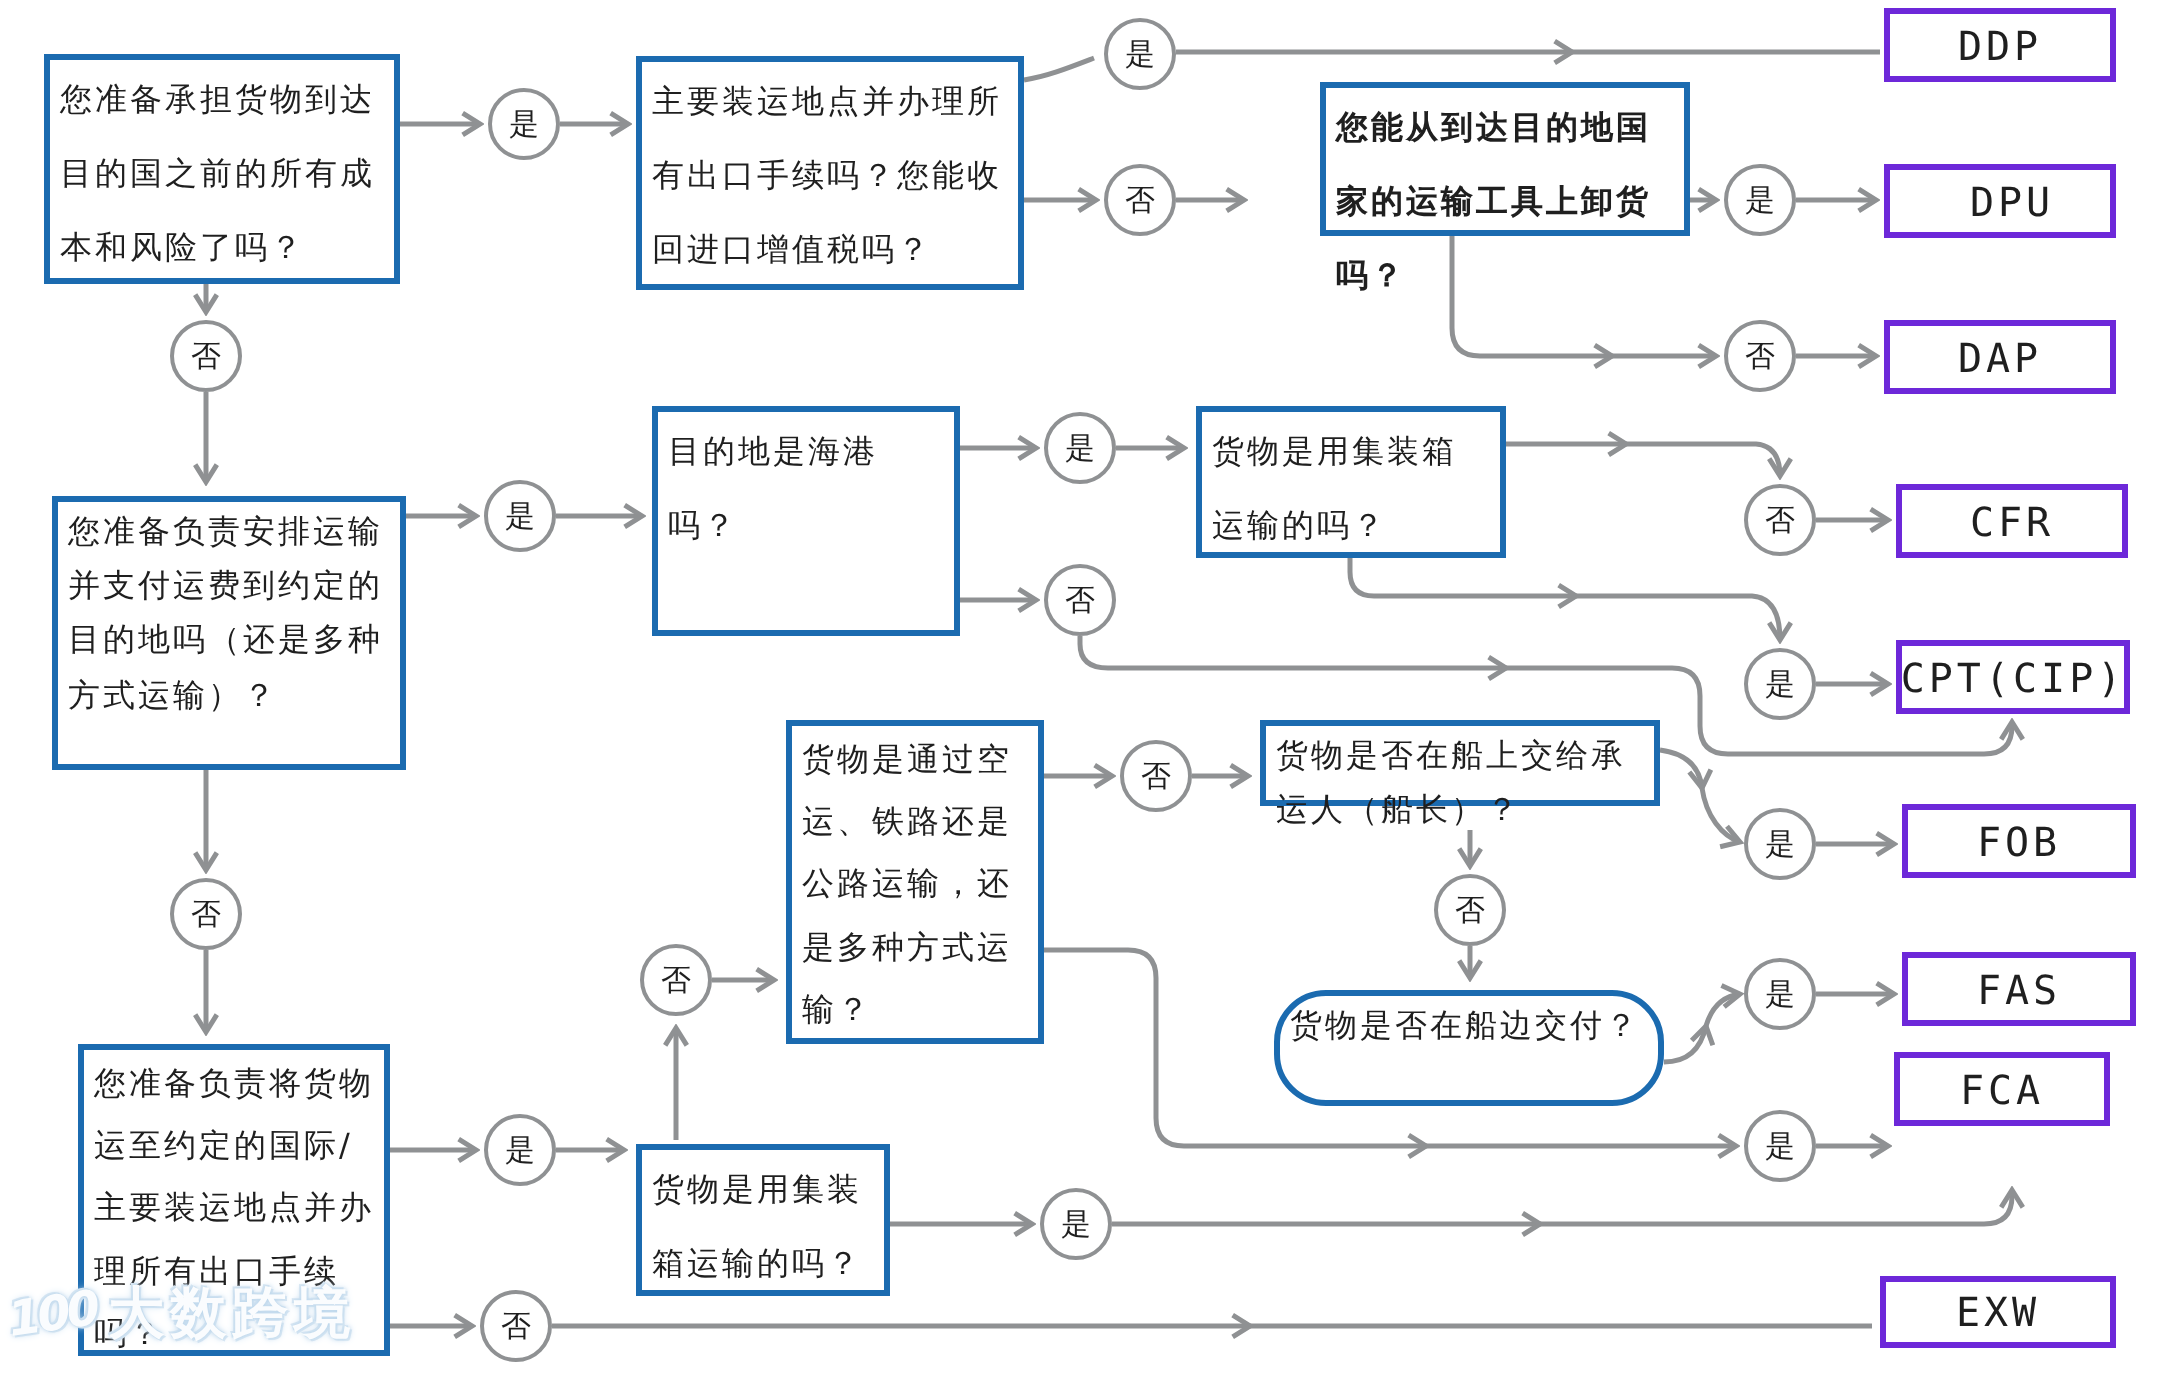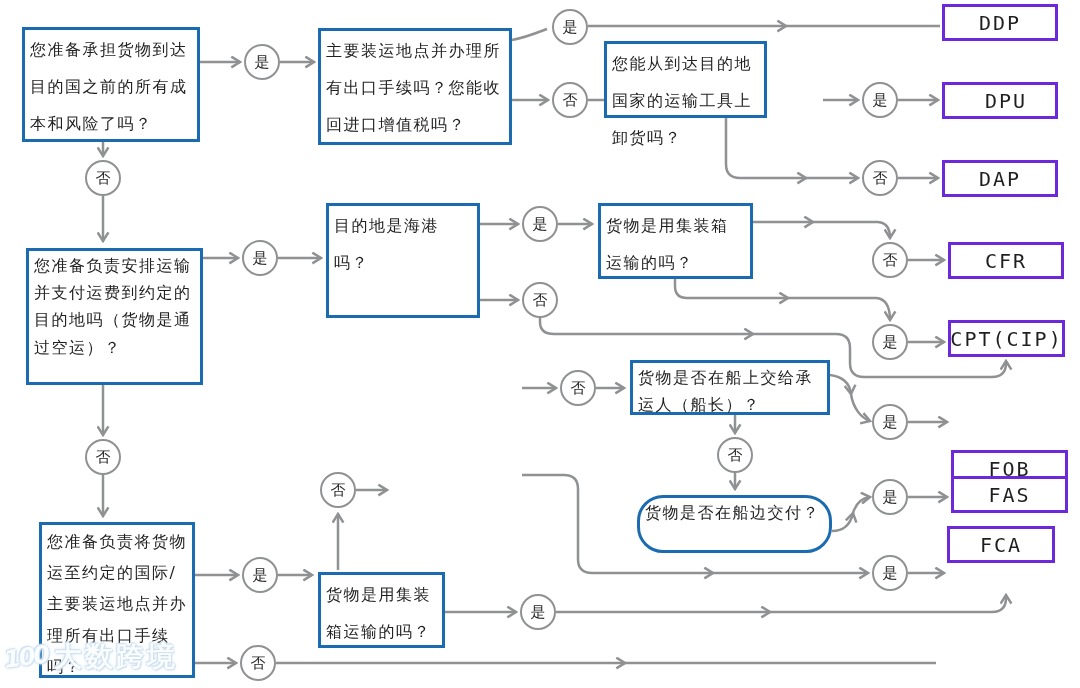--- a/index.html
+++ b/index.html
@@ -110,45 +110,47 @@
       <path d="M195,663 H236" marker-end="url(#arr)"></path>
       <path d="M276,663 H625" marker-end="url(#arr)"></path>
       <path d="M625,663 H936"></path>
     </g>
   </svg>
 
   <div class="qbox lh-a" style="left:22px;top:27px;width:178px;height:115px;">您准备承担货物到达目的国之前的所有成本和风险了吗？</div>
 
   <div class="qbox lh-a" style="left:318px;top:28px;width:194px;height:117px;">主要装运地点并办理所有出口手续吗？您能收回进口增值税吗？</div>
 
-  <div class="qbox lh-a" style="left:604px;top:41px;width:163px;height:77px;">您能从到达目的地国家的运输工具上卸货吗？</div>
+  <div class="qbox lh-a" style="left:660px;top:41px;width:185px;height:77px;font-weight:bold;">您能从到达目的地国家的运输工具上卸货吗？</div>
 
-  <div class="qbox lh-b" style="left:26px;top:248px;width:177px;height:137px;">您准备负责安排运输并支付运费到约定的目的地吗（货物是通过空运）？</div>
+  <div class="qbox lh-b" style="left:26px;top:248px;width:177px;height:137px;">您准备负责安排运输并支付运费到约定的目的地吗（还是多种方式运输）？</div>
 
   <div class="qbox lh-a" style="left:326px;top:203px;width:154px;height:115px;">目的地是海港吗？</div>
 
   <div class="qbox lh-a" style="left:598px;top:203px;width:155px;height:76px;">货物是用集装箱运输的吗？</div>
 
+  <div class="qbox lh-c" style="left:393px;top:360px;width:129px;height:162px;">货物是通过空运、铁路还是公路运输，还是多种方式运输？</div>
 
-  <div class="qbox lh-b" style="left:630px;top:360px;width:200px;height:55px;">货物是否在船上交给承运人（船长）？</div>
+  <div class="qbox lh-b" style="left:630px;top:360px;width:200px;height:43px;">货物是否在船上交给承运人（船长）？</div>
 
   <div class="qbox lh-b" style="left:637px;top:495px;width:195px;height:58px;border-radius:26px;">货物是否在船边交付？</div>
 
   <div class="qbox lh-c" style="left:39px;top:522px;width:156px;height:156px;">您准备负责将货物运至约定的国际/主要装运地点并办理所有出口手续吗？</div>
 
   <div class="qbox lh-a" style="left:318px;top:572px;width:127px;height:76px;">货物是用集装箱运输的吗？</div>
 
   <div class="rbox" style="left:942px;top:4px;width:116px;height:37px;">DDP</div>
   <div class="rbox" style="left:942px;top:82px;width:116px;height:37px;padding-left:12px;">DPU</div>
   <div class="rbox" style="left:942px;top:160px;width:116px;height:37px;text-align:center;">DAP</div>
   <div class="rbox" style="left:948px;top:320px;width:117px;height:37px;">CPT(CIP)</div>
   <div class="rbox" style="left:948px;top:242px;width:116px;height:37px;">CFR</div>
-  <div class="rbox" style="left:951px;top:402px;width:117px;height:37px;margin-top:48px;">FOB</div>
+  <div class="rbox" style="left:951px;top:402px;width:117px;height:37px;">FOB</div>
   <div class="rbox" style="left:951px;top:476px;width:117px;height:37px;">FAS</div>
   <div class="rbox" style="left:947px;top:526px;width:108px;height:37px;">FCA</div>
+  <div class="rbox" style="left:940px;top:638px;width:118px;height:36px;">EXW</div>
 
   <div class="circ" style="left:244px;top:44px;">是</div>
   <div class="circ" style="left:85px;top:160px;">否</div>
   <div class="circ" style="left:552px;top:9px;">是</div>
   <div class="circ" style="left:552px;top:82px;">否</div>
   <div class="circ" style="left:862px;top:82px;">是</div>
   <div class="circ" style="left:862px;top:160px;">否</div>
   <div class="circ" style="left:242px;top:240px;">是</div>
   <div class="circ" style="left:522px;top:206px;">是</div>
   <div class="circ" style="left:522px;top:282px;">否</div>

